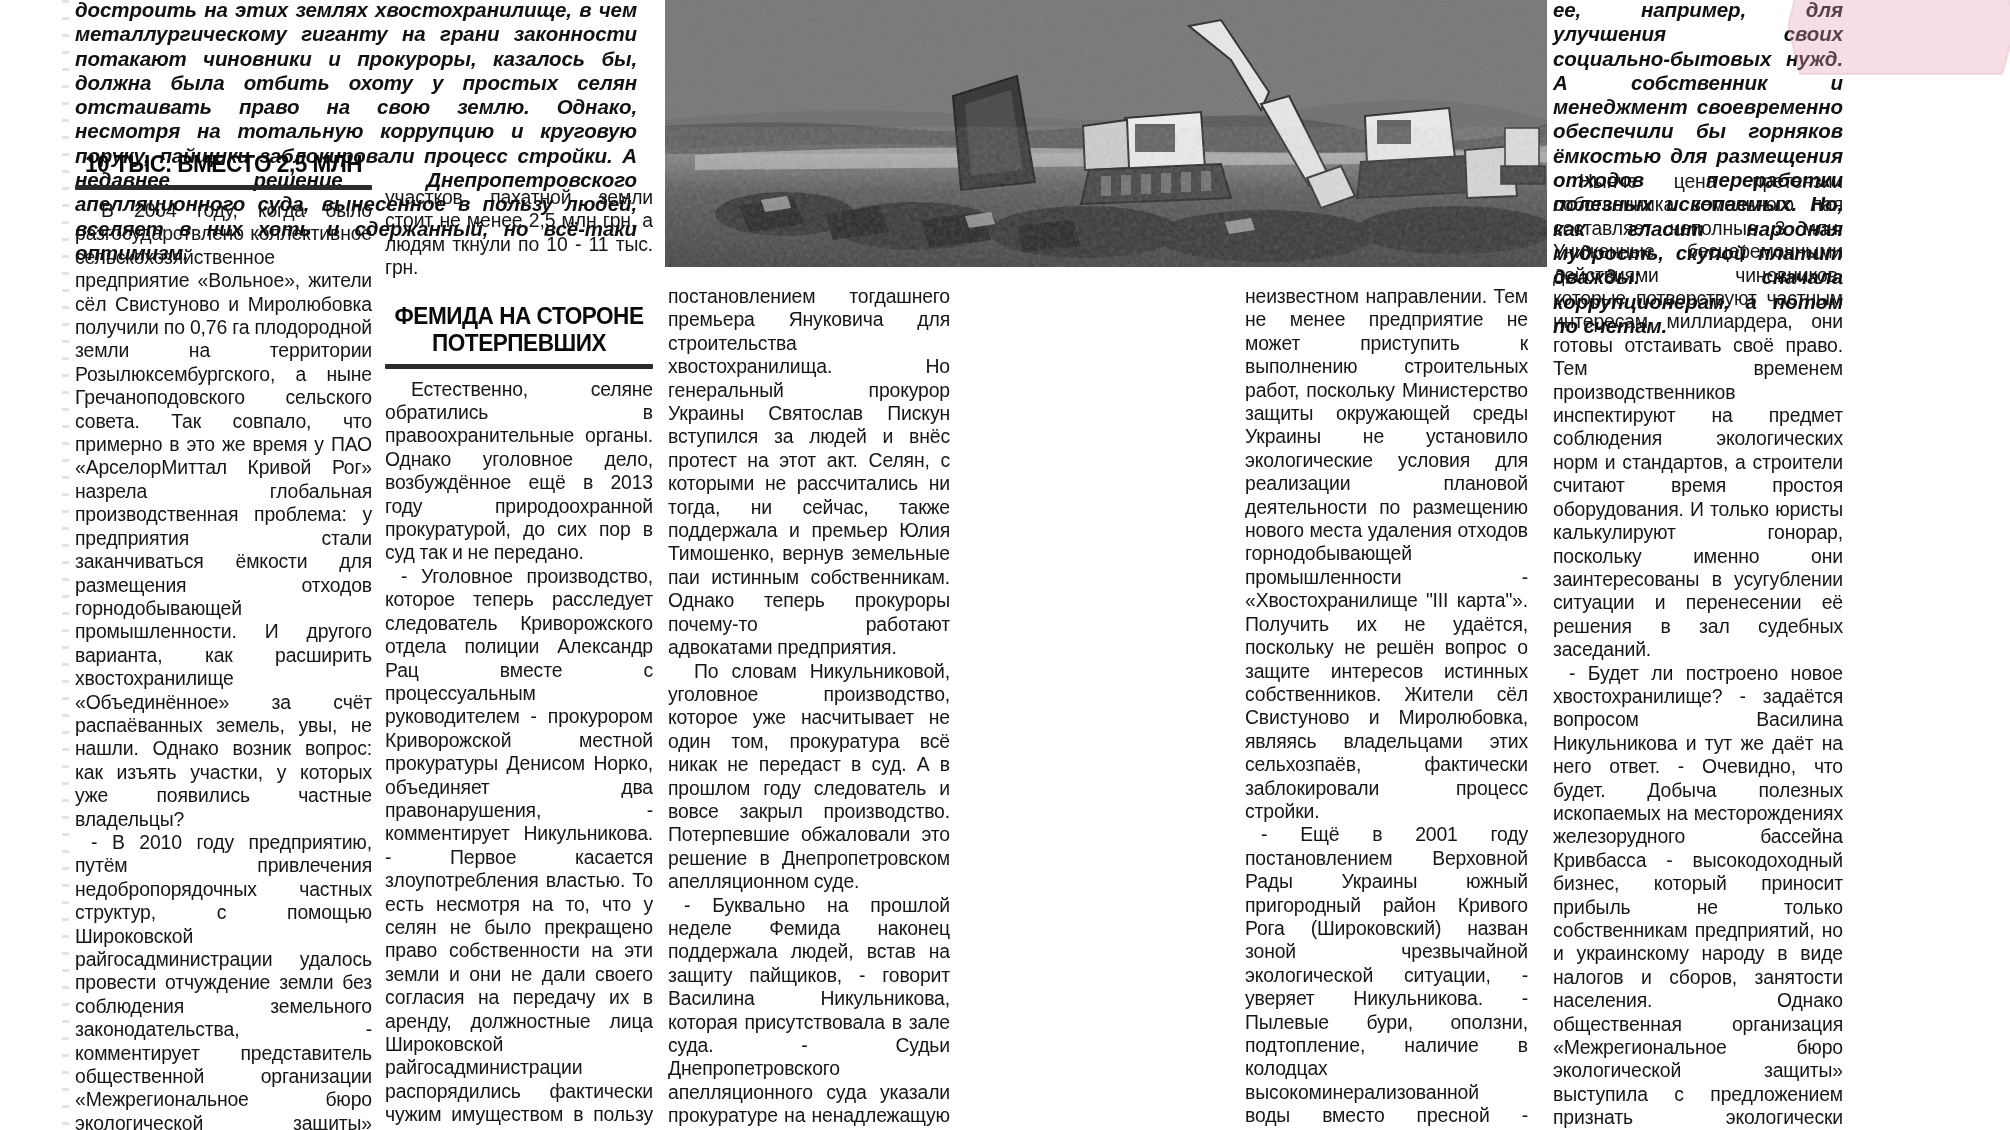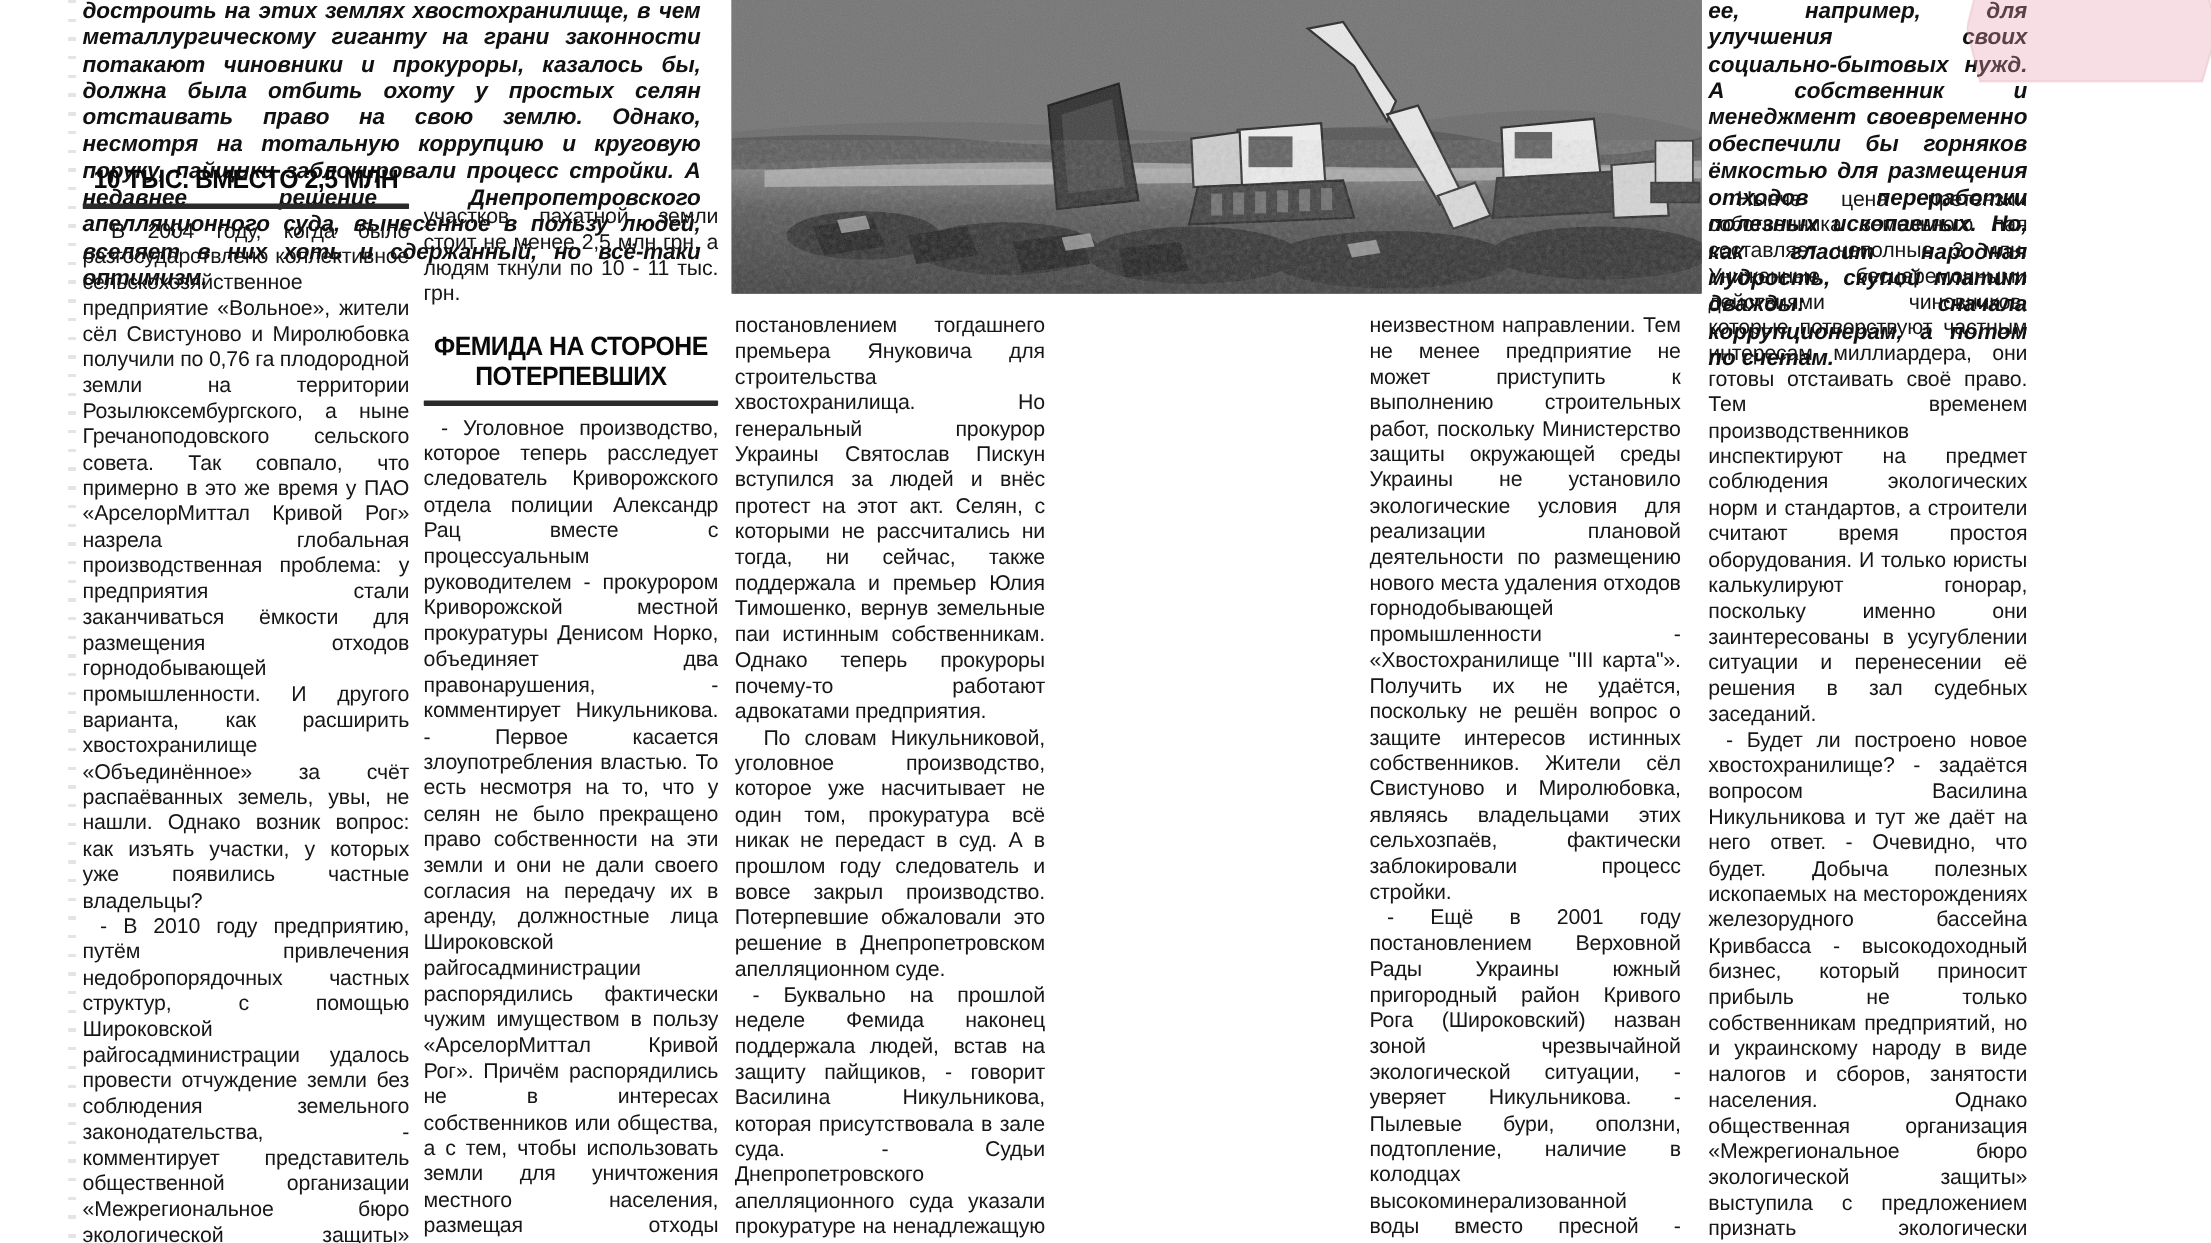--- a/index.html
+++ b/index.html
@@ -210,20 +210,21 @@
   <div class="col" id="col2">
     <div style="height:186px"></div>
     <div class="body">
       <p class="noind">участков пахатной земли стоит не менее 2,5 млн грн, а людям ткнули по 10 - 11 тыс. грн.</p>
     </div>
     <div style="height:22px"></div>
     <h2 class="headline">ФЕМИДА НА СТОРОНЕ</h2>
     <h2 class="headline">ПОТЕРПЕВШИХ</h2>
     <div class="hrule"></div>
     <div class="body">
+      <p>Естественно, селяне обратились в правоохранительные органы. Однако уголовное дело, возбуждённое ещё в 2013 году природоохранной прокуратурой, до сих пор в суд так и не передано.</p>
       <p class="dash">- Уголовное производство, которое теперь расследует следователь Криворожского отдела полиции Александр Рац вместе с процессуальным руководителем - прокурором Криворожской местной прокуратуры Денисом Норко, объединяет два правонарушения, - комментирует Никульникова. - Первое касается злоупотребления властью. То есть несмотря на то, что у селян не было прекращено право собственности на эти земли и они не дали своего согласия на передачу их в аренду, должностные лица Широковской райгосадминистрации распорядились фактически чужим имуществом в пользу «АрселорМиттал Кривой Рог». Причём распорядились не в интересах собственников или общества, а с тем, чтобы использовать земли для уничтожения местного населения, размещая отходы промышленности.</p>
 
     </div>
   </div>
 
   <div class="col" id="col3">
     <div style="height:285px"></div>
     <div class="body">
       <p class="noind">постановлением тогдашнего премьера Януковича для строительства хвостохранилища. Но генеральный прокурор Украины Святослав Пискун вступился за людей и внёс протест на этот акт. Селян, с которыми не рассчитались ни тогда, ни сейчас, также поддержала и премьер Юлия Тимошенко, вернув земельные паи истинным собственникам. Однако теперь прокуроры почему-то работают адвокатами предприятия.</p>
       <p>По словам Никульниковой, уголовное производство, которое уже насчитывает не один том, прокуратура всё никак не передаст в суд. А в прошлом году следователь и вовсе закрыл производство. Потерпевшие обжаловали это решение в Днепропетровском апелляционном суде.</p>

